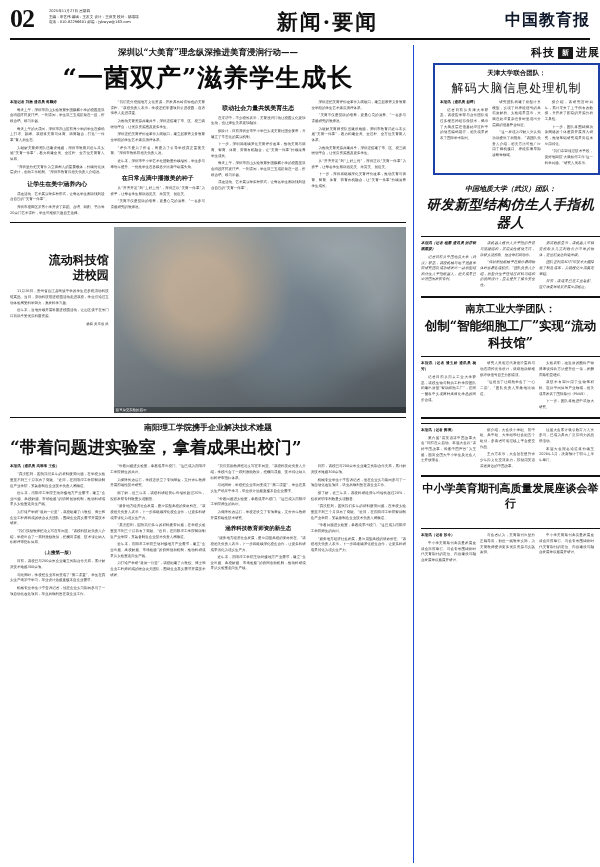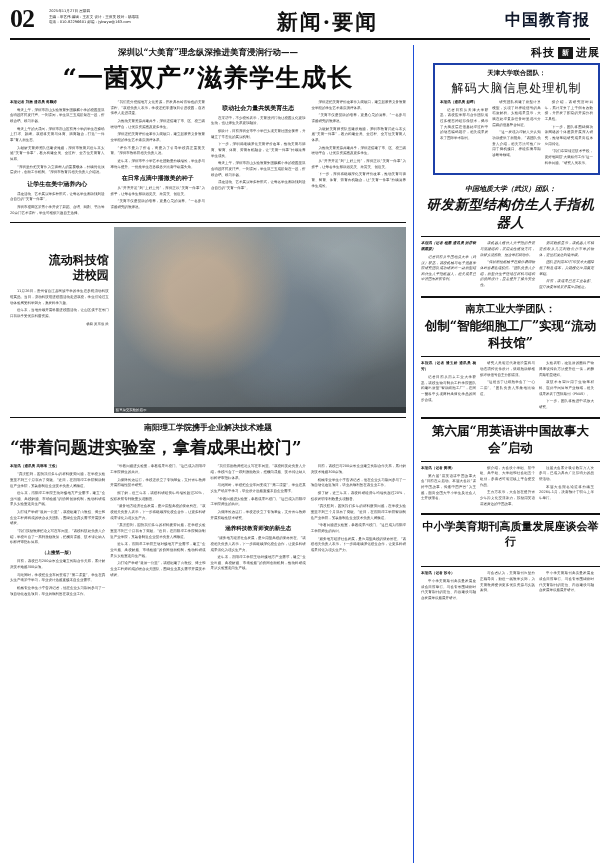--- a/index.html
+++ b/index.html
@@ -391,21 +391,20 @@
             <p>实验表明，改造后的菌株产物得率较传统方法提升近一倍，发酵周期明显缩短。</p>
             <p>该技术有望应用于生物基材料、医药中间体等产业领域，相关成果发表于国际期刊《PNAS》。</p>
             <p>下一步，团队将推进中试放大研究。</p>
           </div>
         </div>
       </div>
 
       <div class="rule-r2"></div>
 
       <div>
-        <div class="r-headline3">第六届“用英语讲中国故事大会”启动</div>
         <div class="rule-r"></div>
         <div class="r-cols">
           <div class="col">
             <div class="byline">本报讯（记者 黄璜）</div>
             <p>第六届“用英语讲中国故事大会”日前在京启动。本届大会以“讲好中国故事，传播中国声音”为主题，面向全国大中小学生及社会人士开放报名。</p>
           </div>
           <div class="col">
             <p>据介绍，大会设小学组、初中组、高中组、大学组和社会组五个组别，参赛者可通过线上平台提交作品。</p>
             <p>主办方表示，大会旨在提升青少年跨文化交流能力，鼓励用英语讲述身边的中国故事。</p>
           </div>

